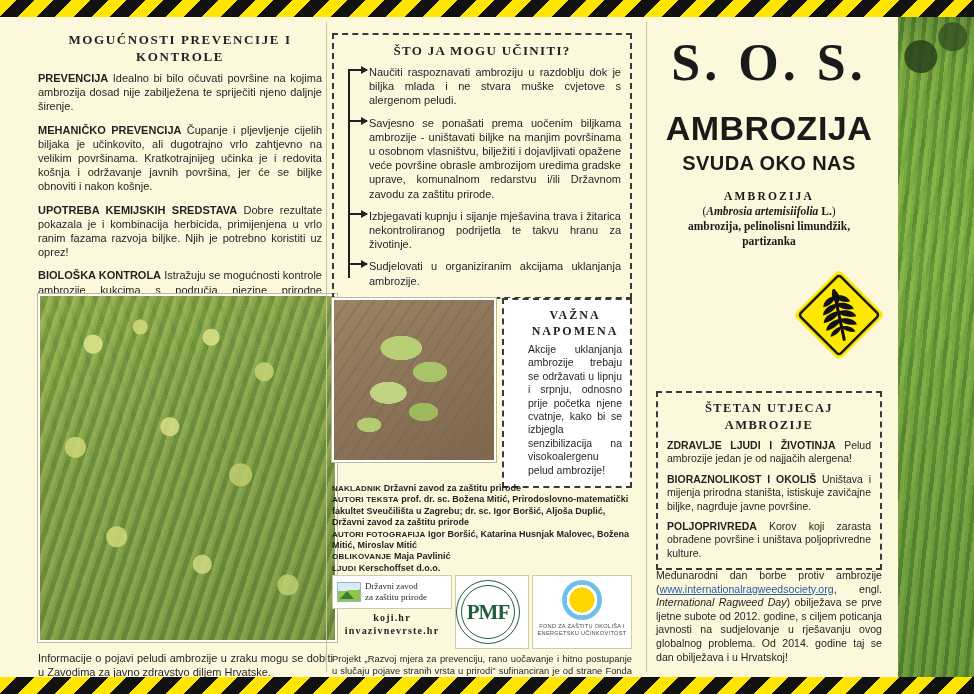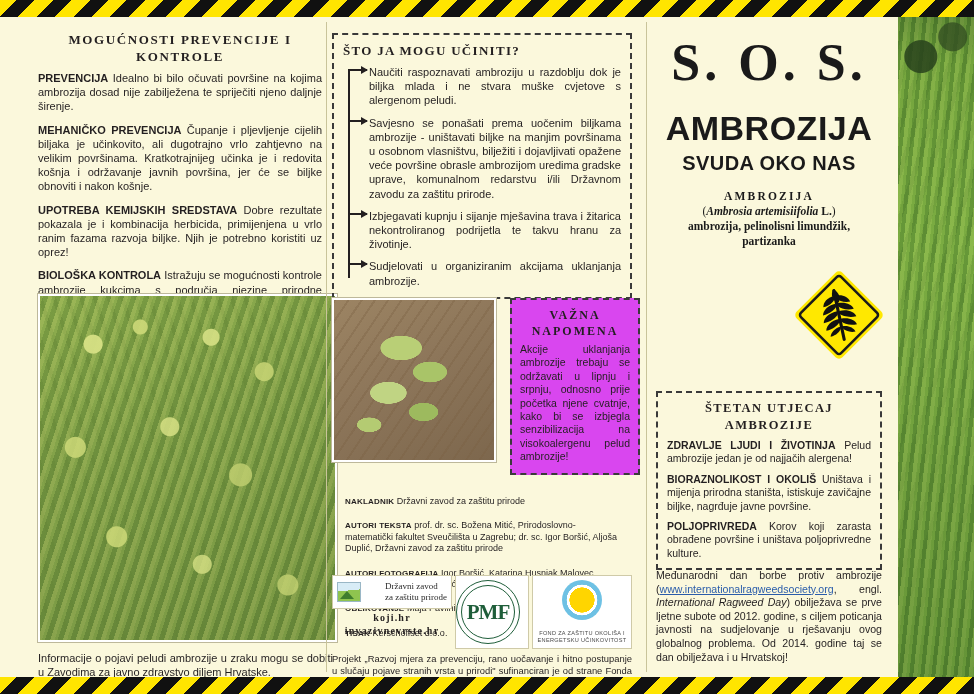--- a/index.html
+++ b/index.html
@@ -87,21 +87,21 @@
   }
   #left-foot{position:absolute;left:22px;top:634px;width:295px;}
 
   
   #mid-box{
     position:absolute;left:6px;top:16px;width:300px;
     border:2px dashed #3a3a3a;
     padding:7px 9px 9px 9px;
     box-sizing:border-box;
   }
-  #mid-box .sec-head{text-align:left;letter-spacing:1.3px;margin-bottom:6px;}
+  #mid-box .sec-head{text-align:center;letter-spacing:1.3px;margin-bottom:6px;}
   .arrow-list{position:relative;padding-left:26px;}
   .arrow-list .stem{
     position:absolute;left:5px;top:6px;bottom:10px;width:1.6px;background:#231f20;
   }
   .arrow-item{position:relative;margin:0 0 8px 0;}
   .arrow-item:last-child{margin-bottom:0;}
   .arrow-item .head{
     position:absolute;left:-21px;top:4px;width:19px;height:2px;background:#231f20;
   }
   .arrow-item .head:after{
@@ -121,46 +121,45 @@
       radial-gradient(ellipse 24px 15px at 56% 70%, #9dba5e 0 60%, rgba(0,0,0,0) 62%),
       radial-gradient(ellipse 20px 12px at 22% 78%, #b4cb72 0 60%, rgba(0,0,0,0) 62%),
       repeating-linear-gradient(124deg,
         rgba(122,96,66,.35) 0px, rgba(122,96,66,.35) 2px,
         rgba(0,0,0,0) 2px, rgba(0,0,0,0) 11px),
       linear-gradient(150deg,#9c8463 0%,#8d765a 45%,#7d674d 100%);
   }
 
   #mid-note{
     position:absolute;left:176px;top:281px;width:130px;
-    background:#d946ef;
+    background:#ffffff;
     border:2px dashed #3a3a3a;
     box-sizing:border-box;
-    padding:8px 8px 9px 8px;
-    margin-left:8px;
+    padding:8px 8px 9px 24px;
   }
   #mid-note .note-head{
     font-family:"Liberation Serif", serif;
     font-weight:bold;letter-spacing:2px;font-size:12px;
     text-align:center;line-height:15px;color:#231f20;margin-bottom:4px;
   }
   #mid-note .body-txt{font-size:10.5px;line-height:13.4px;}
 
   #mid-credits{position:absolute;left:6px;top:466px;width:300px;}
   .credit-line{
-    font-size:9px;line-height:11.4px;color:#231f20;text-align:left;margin:13px;
+    font-size:9px;line-height:11.4px;color:#231f20;text-align:left;margin:0;font-weight:bold;
   }
   .credit-line b{font-size:8px;letter-spacing:.2px;}
 
   #mid-logos{
     position:absolute;left:6px;top:558px;width:300px;
     display:flex;justify-content:space-between;align-items:flex-start;
   }
   .logo-box{
     background:#fff;border:1px solid #cfcaa8;
-    display:flex;align-items:center;justify-content:space-between;
+    display:flex;align-items:center;justify-content:flex-start;
     box-sizing:border-box;
   }
   #logo-dzzp{width:120px;height:34px;padding:2px 4px;gap:4px;}
   #logo-dzzp .mark{
     width:22px;height:18px;flex:0 0 auto;
     background:linear-gradient(175deg,#d8ecf6 0 42%, #8fc44f 42% 100%);
     border:1px solid #9ab7c6;position:relative;
   }
   #logo-dzzp .mark:after{
     content:"";position:absolute;left:2px;bottom:2px;
@@ -339,21 +338,21 @@
       <p class="credit-line">
         <b>AUTORI TEKSTA</b><span> prof. dr. sc. Božena Mitić, Prirodoslovno-matematički fakultet Sveučilišta u Zagrebu; dr. sc. Igor Boršić, Aljoša Duplić, Državni zavod za zaštitu prirode</span>
       </p>
       <p class="credit-line">
         <b>AUTORI FOTOGRAFIJA</b><span> Igor Boršić, Katarina Husnjak Malovec, Božena Mitić, Miroslav Mitić</span>
       </p>
       <p class="credit-line">
         <b>OBLIKOVANJE</b><span> Maja Pavlinić</span>
       </p>
       <p class="credit-line">
-        <b>TISAK</b><span> Kerschoffset d.o.o.</span>
+        <b>LJUDI</b><span> Kerschoffset d.o.o.</span>
       </p>
     </div>
 
     <div id="mid-logos">
 
       <div>
         <div class="logo-box" id="logo-dzzp">
           <div class="mark"></div>
           <div class="txt">
             <div>Državni zavod</div>

